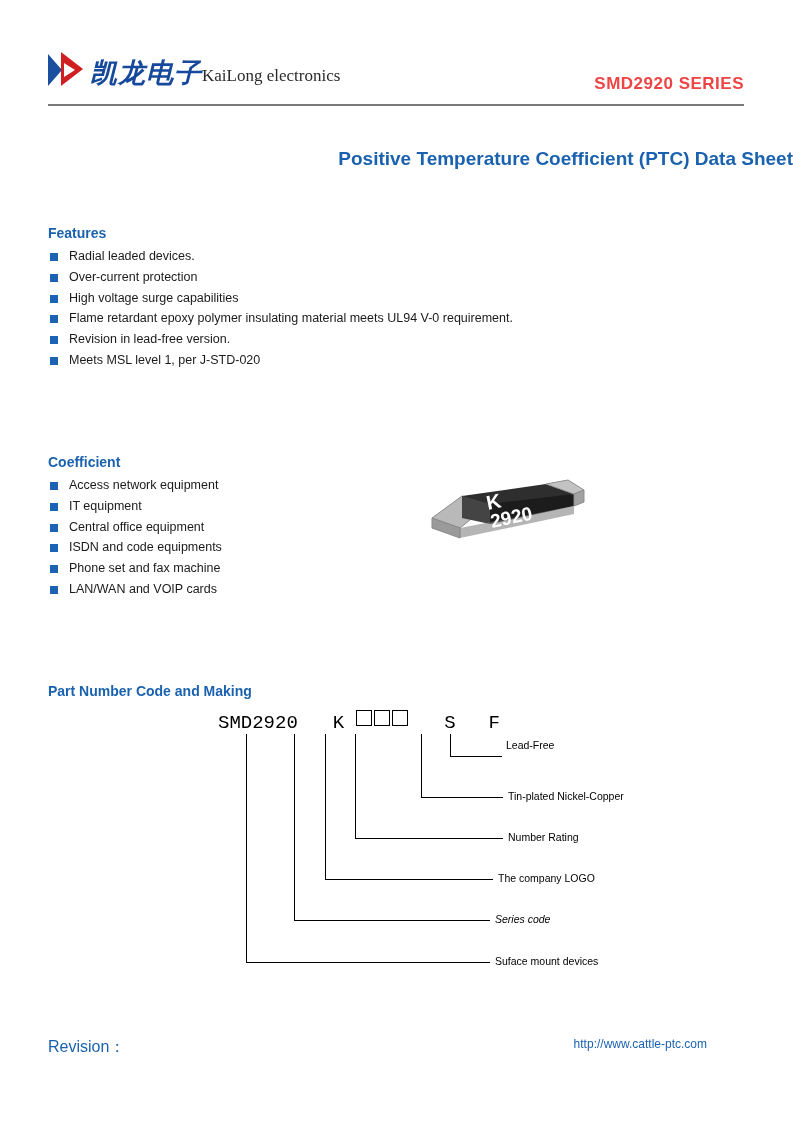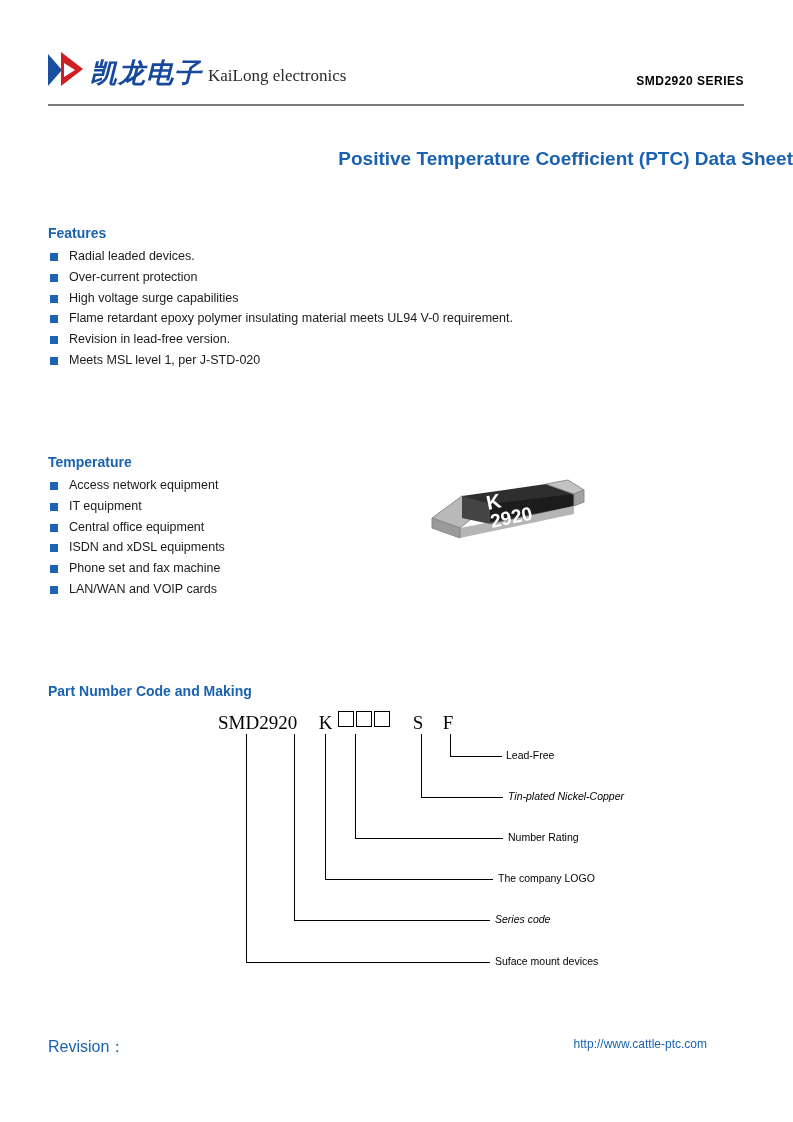--- a/index.html
+++ b/index.html
@@ -74,31 +74,30 @@
     font-style: italic;
     color: #16489b;
     letter-spacing: 1px;
     line-height: 1;
     margin-bottom: 2px;
   }
   .logo-en {
     font-family: "Liberation Serif", serif;
     font-size: 17px;
     color: #2b2b2b;
-    margin-left: 6px;
     margin-bottom: 4px;
     line-height: 1;
   }
   .series-title {
     position: absolute;
     right: 0;
     top: 22px;
-    font-size: 12px;
+    font-size: 17px;
     font-weight: bold;
-    color: #000000;
+    color: #ef4444;
     letter-spacing: 0.5px;
   }
   .header-rule {
     position: absolute;
     left: 48px;
     top: 104px;
     width: 696px;
     height: 2px;
     background: #7a7a7a;
   }
@@ -169,21 +168,21 @@
     position: absolute;
     left: 48px;
     top: 700px;
     width: 700px;
     height: 290px;
   }
   .pn-code {
     position: absolute;
     left: 170px;
     top: 12px;
-    font-family: Liberation Serif, serif;
+    font-family: Liberation Mono, monospace;
     font-size: 19px;
     letter-spacing: 0px;
     color: #000;
   }
   .pn-code span { display: inline-block; }
   .pn-box {
     display: inline-block;
     width: 14px;
     height: 14px;
     border: 1px solid #000;
@@ -242,26 +241,26 @@
   <div class="sec-head" id="features-head">Features</div>
   <ul class="bullet-list" id="features-list">
     <li>Radial leaded devices.</li>
     <li>Over-current protection</li>
     <li>High voltage surge capabilities</li>
     <li>Flame retardant epoxy polymer insulating material meets UL94 V-0 requirement.</li>
     <li>Revision in lead-free version.</li>
     <li>Meets MSL level 1, per J-STD-020</li>
   </ul>
 
-  <div class="sec-head" id="applications-head">Temperature</div>
+  <div class="sec-head" id="applications-head">Coefficient</div>
   <ul class="bullet-list" id="applications-list">
     <li>Access network equipment</li>
     <li>IT equipment</li>
     <li>Central office equipment</li>
-    <li>ISDN and xDSL equipments</li>
+    <li>ISDN and code equipments</li>
     <li>Phone set and fax machine</li>
     <li>LAN/WAN and VOIP cards</li>
   </ul>
 
   <div class="chip-wrap">
     <svg class="chip-svg" width="160" height="86" viewBox="0 0 160 86">
 
       <polygon points="4,52 34,30 62,38 32,62" fill="#b9b9b9" stroke="#8f8f8f" stroke-width="1"></polygon>
       <polygon points="4,52 32,62 32,72 4,62" fill="#9a9a9a" stroke="#8a8a8a" stroke-width="1"></polygon>
 
@@ -288,25 +287,25 @@
       <span>K</span>
       <span class="pn-box"></span><span class="pn-box"></span><span class="pn-box"></span>
       <span style="display:inline-block;width:12px"></span>
       <span>S</span>
       <span style="display:inline-block;width:10px"></span>
       <span>F</span>
     </div>
 
     <div class="leader" style="left:402px; top:34px; width:1px; height:22px;"></div>
     <div class="leader" style="left:402px; top:56px; width:52px; height:1px;"></div>
-    <div class="pn-label" style="left:458px; top:49px;">Lead-Free</div>
+    <div class="pn-label" style="left:458px; top:39px;">Lead-Free</div>
 
     <div class="leader" style="left:373px; top:34px; width:1px; height:63px;"></div>
     <div class="leader" style="left:373px; top:97px; width:82px; height:1px;"></div>
-    <div class="pn-label" style="left:460px; top:90px;font-style:italic;">Tin-plated Nickel-Copper</div>
+    <div class="pn-label" style="left:460px; top:90px;">Tin-plated Nickel-Copper</div>
 
     <div class="leader" style="left:307px; top:34px; width:1px; height:104px;"></div>
     <div class="leader" style="left:307px; top:138px; width:148px; height:1px;"></div>
     <div class="pn-label" style="left:460px; top:131px;">Number Rating</div>
 
     <div class="leader" style="left:277px; top:34px; width:1px; height:145px;"></div>
     <div class="leader" style="left:277px; top:179px; width:168px; height:1px;"></div>
     <div class="pn-label" style="left:450px; top:172px;">The company LOGO</div>
 
     <div class="leader" style="left:246px; top:34px; width:1px; height:186px;"></div>

